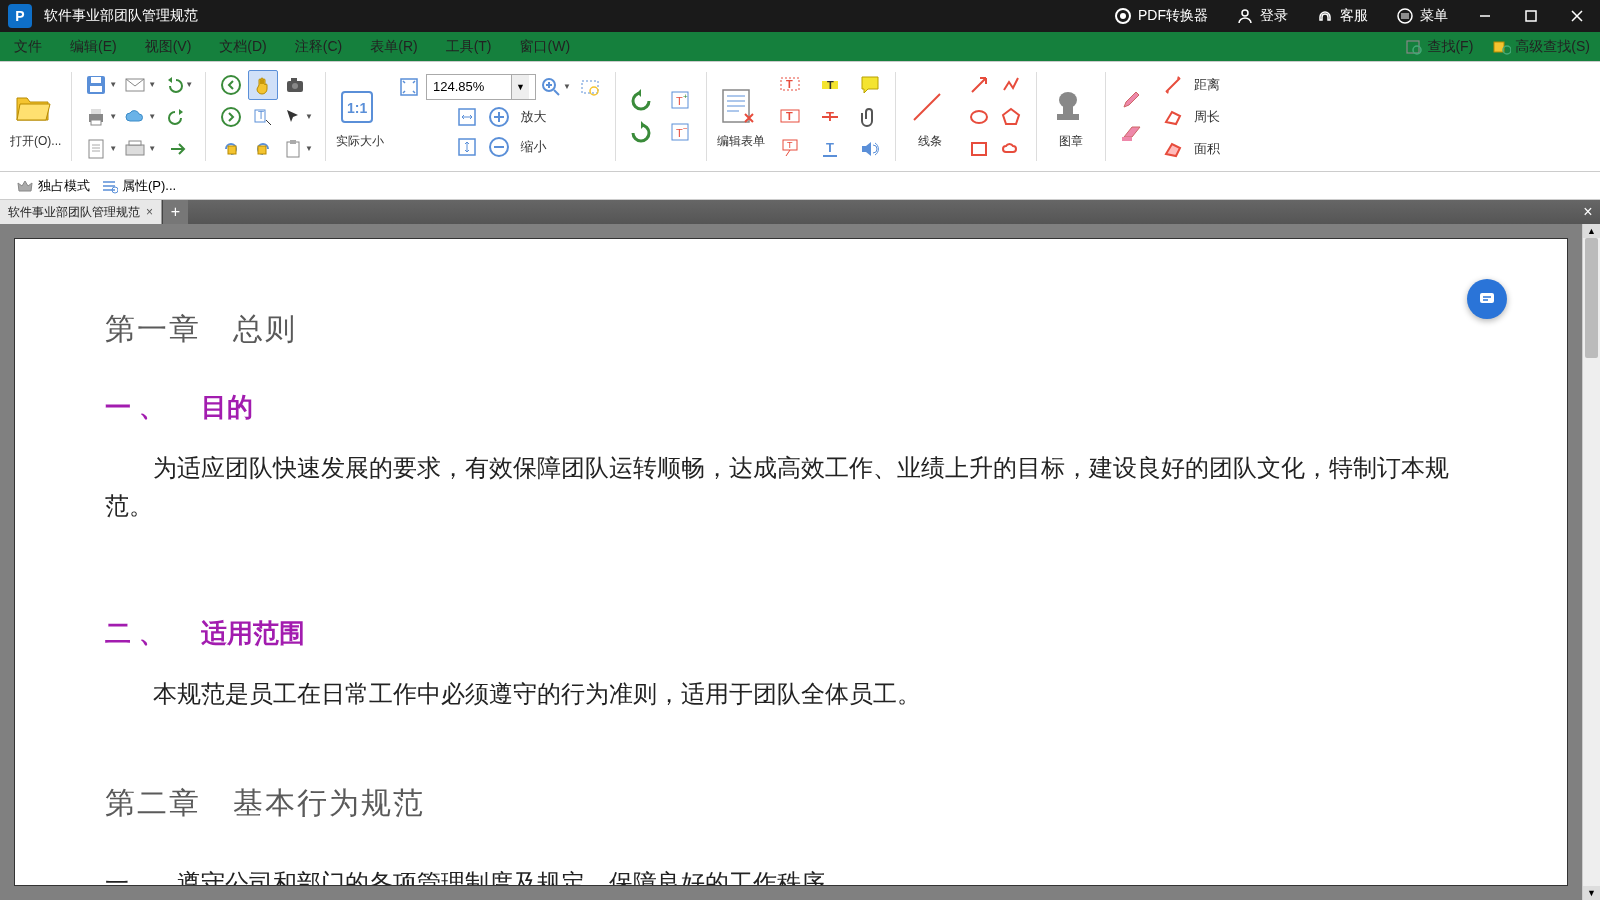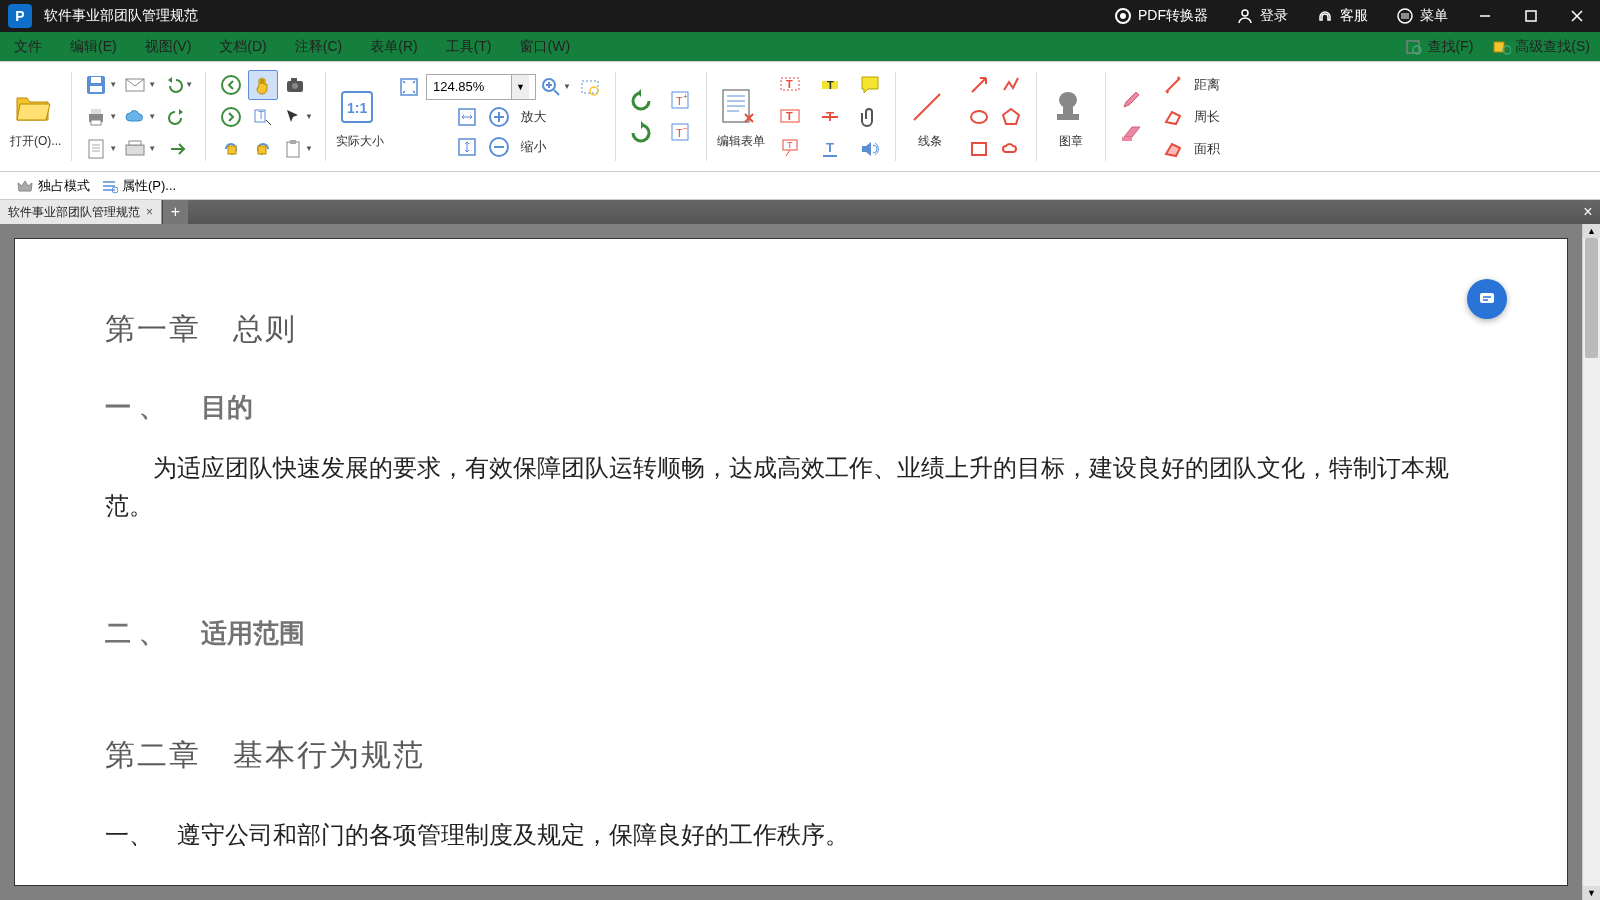--- a/index.html
+++ b/index.html
@@ -46,21 +46,21 @@
 .content { position: relative; background: #808080; height: calc(900px - 32px - 30px - 110px - 28px - 24px); display: flex; }
 .page-wrap { flex: 1; position: relative; overflow: hidden; background: #fff; margin: 14px; border: 1px solid #333; }
 .scrollbar-v { width: 18px; background: #eee; border-left: 1px solid #ccc; position: relative; }
 .scrollbar-v .thumb { position: absolute; top: 14px; left: 2px; right: 2px; height: 120px; background: #bbb; border-radius: 2px; }
 .scrollbar-v .arrow { position: absolute; left: 0; right: 0; height: 14px; display: flex; align-items: center; justify-content: center; background: #ddd; font-size: 9px; }
 .scrollbar-v .arrow.up { top: 0; }
 .scrollbar-v .arrow.down { bottom: 0; }
 
 .doc-page { padding: 70px 90px 40px 90px; font-family: "SimSun","宋体",serif; color: #5a5a5a; width: 100%; }
 .doc-h1 { font-size: 30px; letter-spacing: 2px; margin-bottom: 40px; word-spacing: 20px; }
-.doc-h2 { font-size: 26px; color: #737373; font-weight: bold; margin: 30px 0 24px 0; }
+.doc-h2 { font-size: 26px; color: #a21caf; font-weight: bold; margin: 30px 0 24px 0; }
 .doc-h2 .num { letter-spacing: 8px; margin-right: 28px; }
 .doc-p { font-size: 24px; color: #222; line-height: 1.6; text-indent: 2em; margin-bottom: 10px; }
 .doc-p.noindent { text-indent: 0; }
 
 .float-badge { position: absolute; top: 40px; right: 60px; width: 40px; height: 40px; border-radius: 50%; background: #2a74d8; display: flex; align-items: center; justify-content: center; color: #fff; font-size: 13px; box-shadow: 0 2px 6px rgba(0,0,0,0.3); cursor: pointer; }
 
 svg { display: block; }
 </style>
 </head>
 <body>
@@ -634,20 +634,21 @@
     <div class="doc-page">
       <div class="doc-h1">第一章　总则</div>
       <div class="doc-h2">
         <span class="num">一、</span><span>目的</span>
       </div>
       <p class="doc-p">为适应团队快速发展的要求，有效保障团队运转顺畅，达成高效工作、业绩上升的目标，建设良好的团队文化，特制订本规范。</p>
       <div style="height:50px"></div>
       <div class="doc-h2">
         <span class="num">二、</span><span>适用范围</span>
       </div>
+      <p class="doc-p">本规范是员工在日常工作中必须遵守的行为准则，适用于团队全体员工。</p>
       <div style="height:60px"></div>
       <div class="doc-h1">第二章　基本行为规范</div>
       <p class="doc-p noindent">
         <span>一、</span>　<span>遵守公司和部门的各项管理制度及规定，保障良好的工作秩序。</span>
       </p>
     </div>
   </div>
   <div class="scrollbar-v">
     <div class="arrow up">▲</div>
     <div class="thumb"></div>

